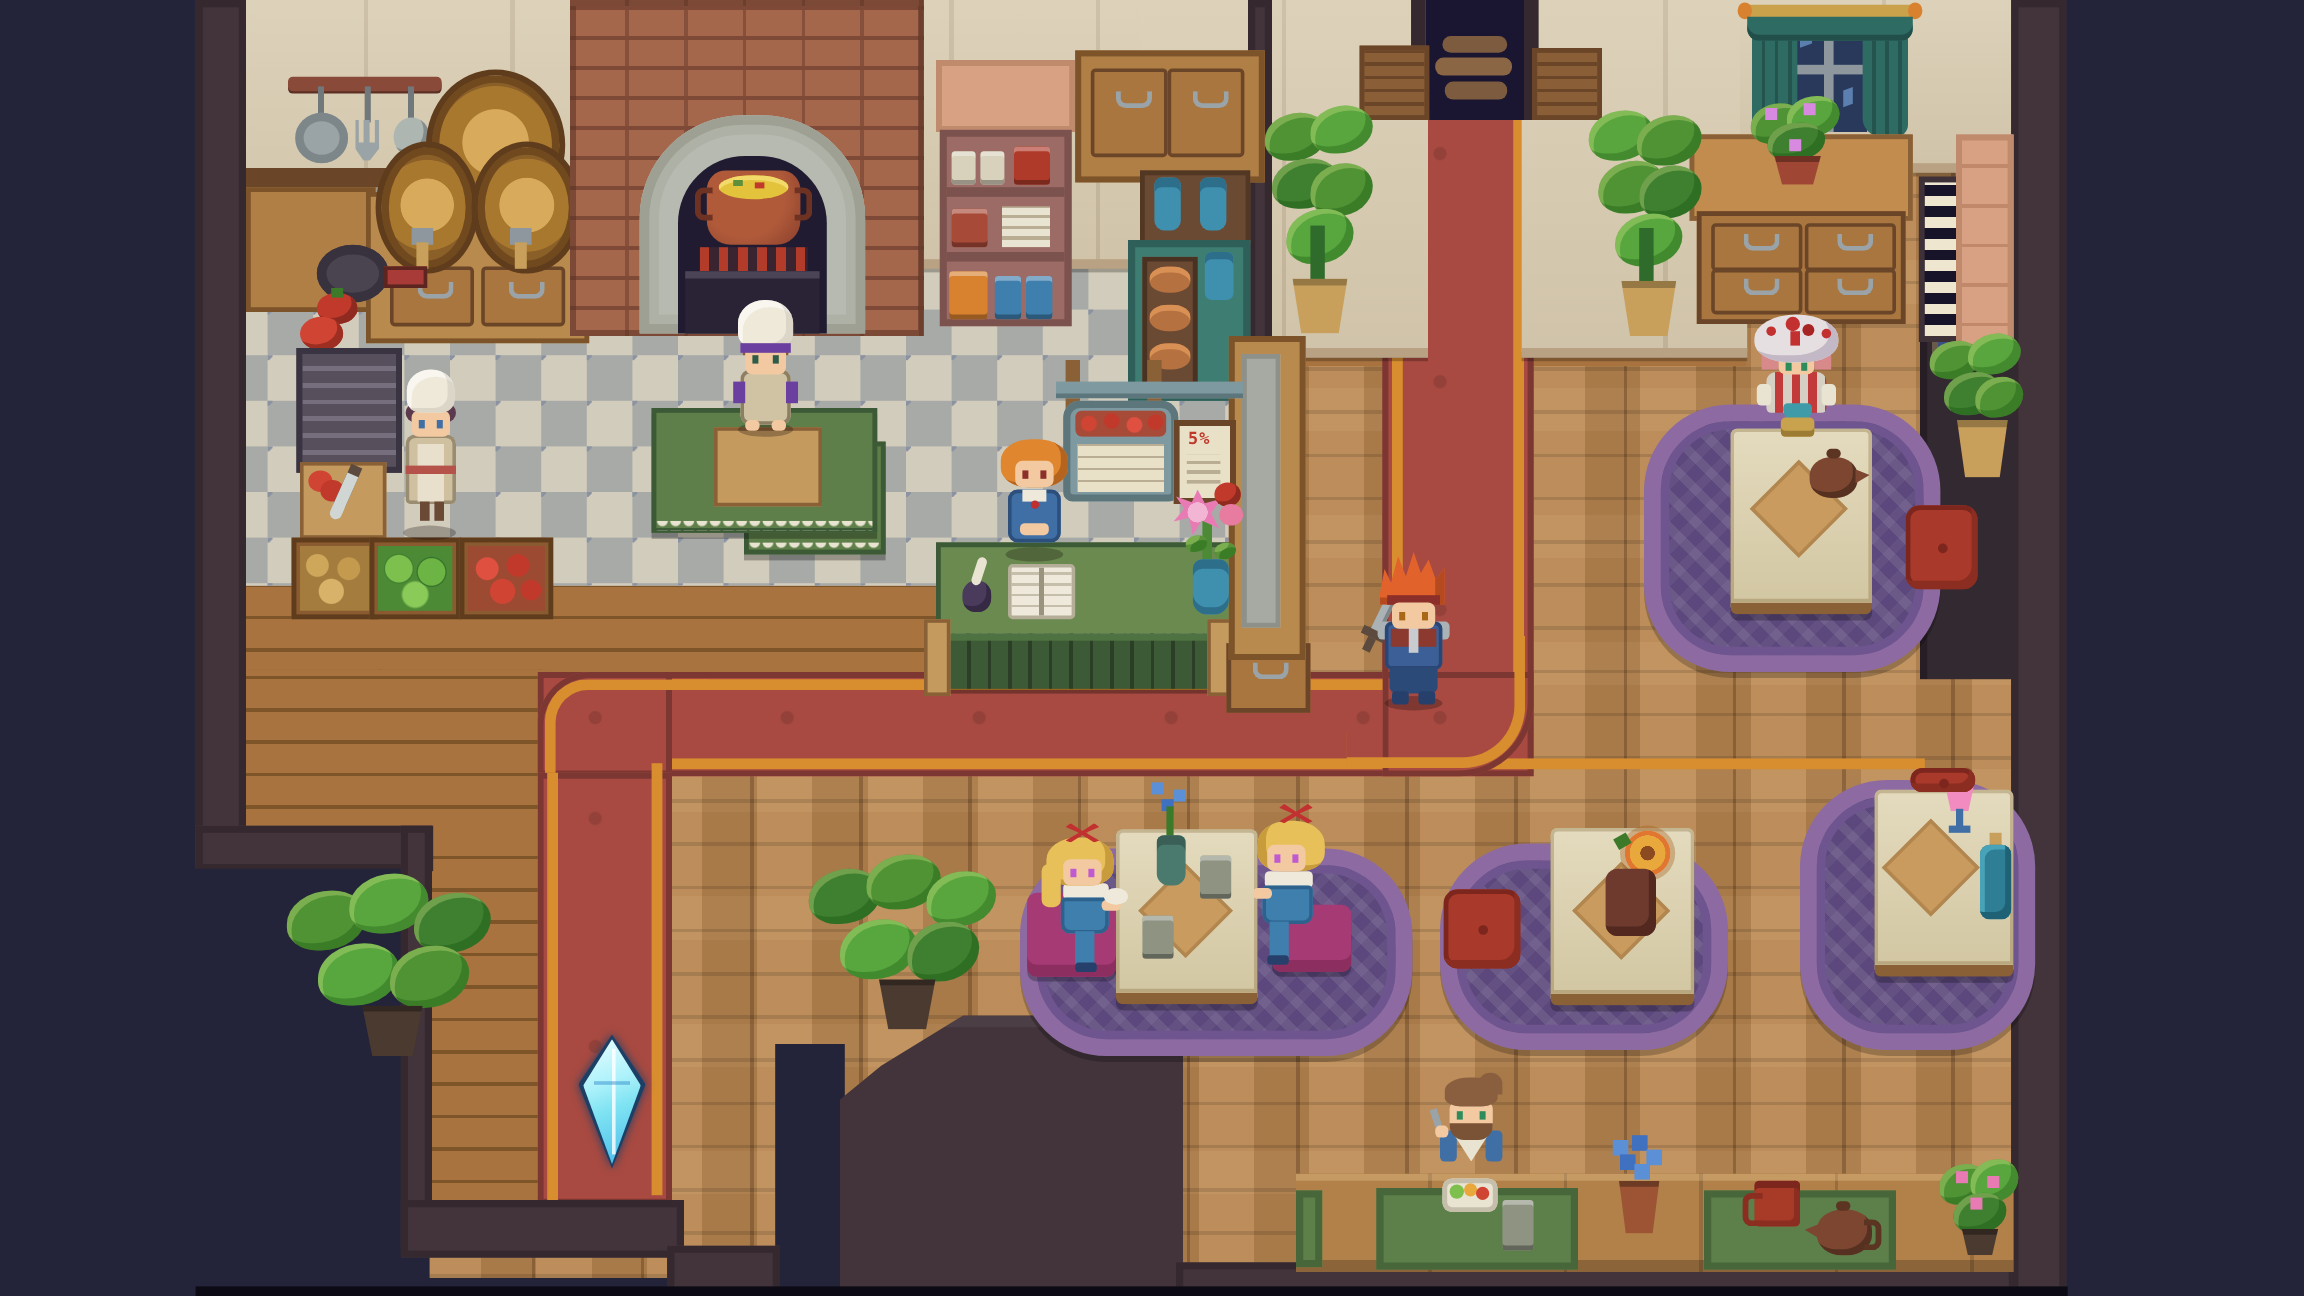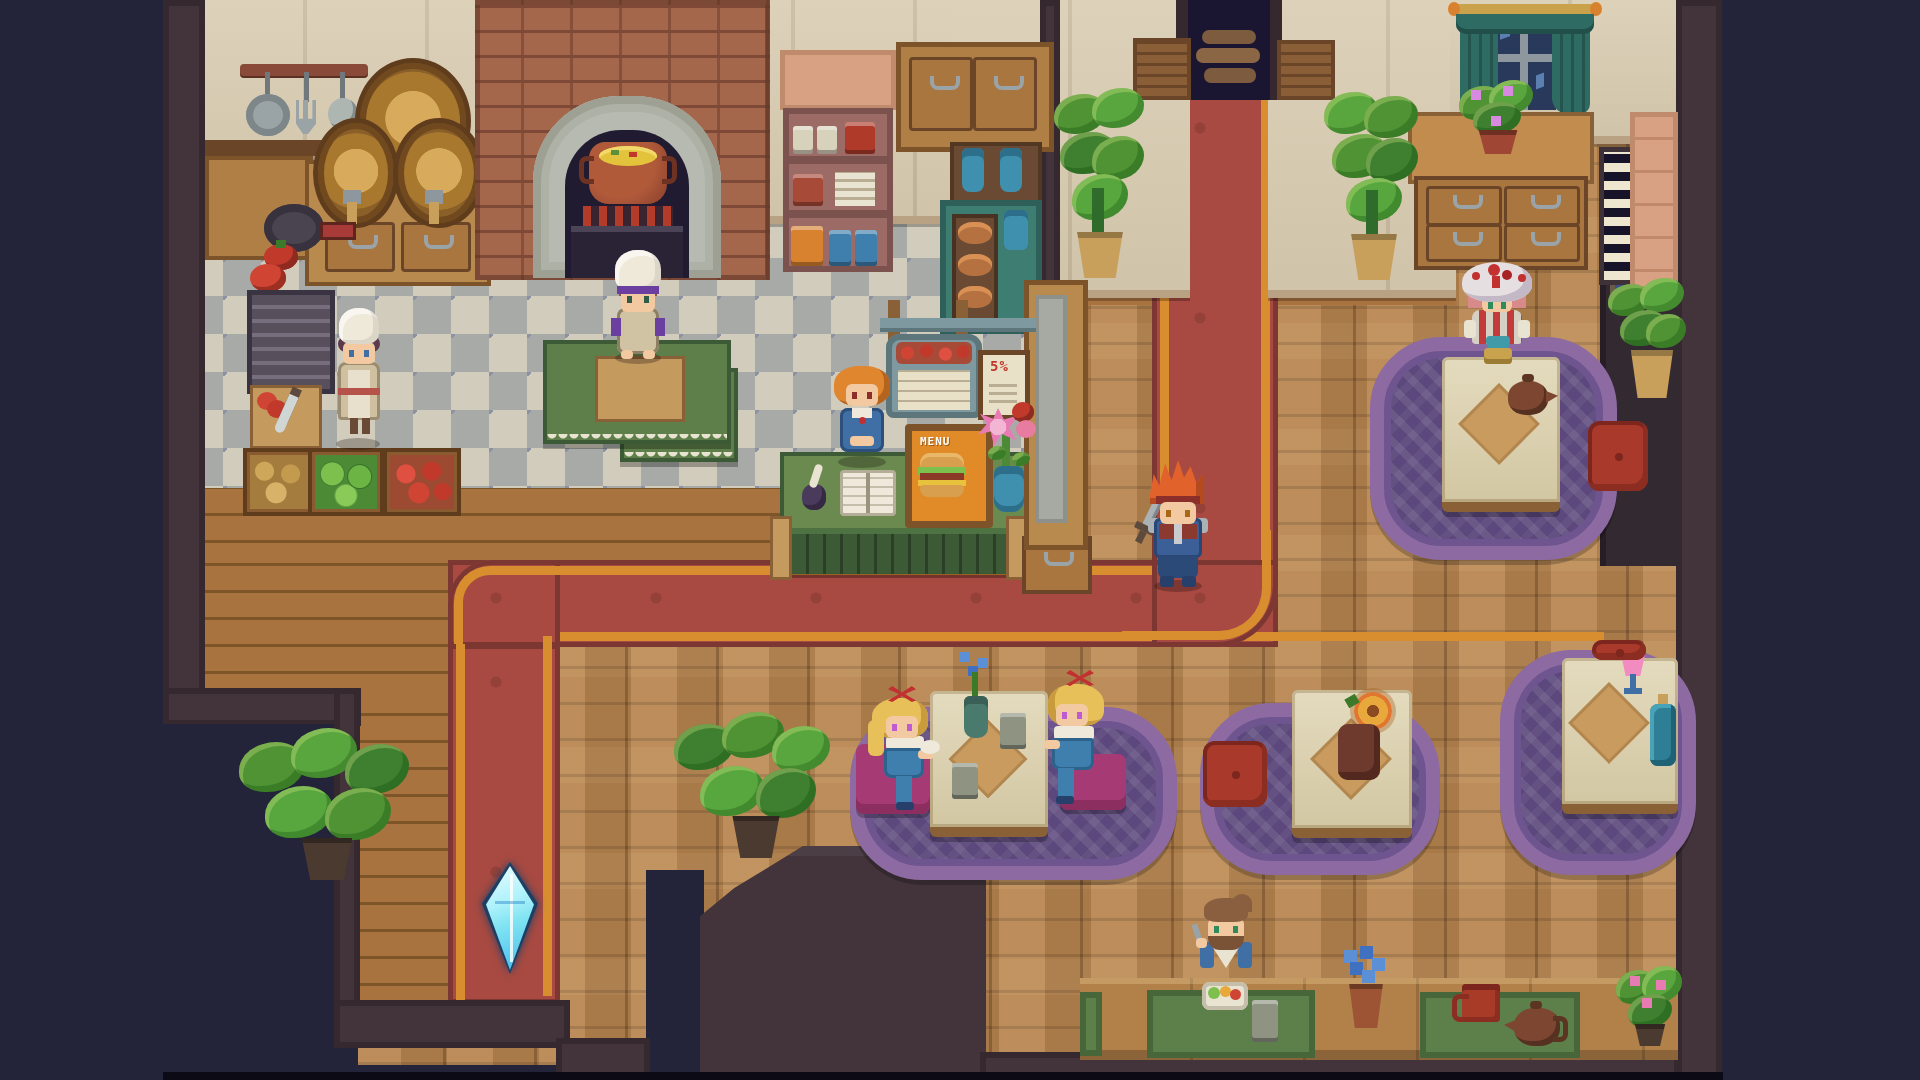--- a/index.html
+++ b/index.html
@@ -342,30 +342,20 @@
   <div class="px" style="left:956px;top:300px;width:12px;height:64px;background:#8a6136;"></div>
   <div class="px" style="left:880px;top:318px;width:156px;height:14px;background:#7e99a0;box-shadow:inset 0 -4px 0 #5c767c;"></div>
   <div class="px" style="left:886px;top:334px;width:96px;height:84px;background:#7e99a0;border-radius:14px 14px 8px 8px;box-shadow:inset 0 0 0 6px #5c767c;">
     <div style="position:absolute;left:10px;top:8px;width:76px;height:22px;background:radial-gradient(circle at 15% 50%, #d04434 0 6px, transparent 7px),radial-gradient(circle at 40% 40%, #c0392b 0 6px, transparent 7px),radial-gradient(circle at 65% 55%, #e05040 0 6px, transparent 7px),radial-gradient(circle at 88% 45%, #c0392b 0 6px, transparent 7px),#a84a38;border-radius:6px;"></div>
     <div class="signpaper" style="position:absolute;left:12px;top:36px;width:72px;height:40px;"></div>
   </div>
   <div class="px" style="left:978px;top:350px;width:42px;height:60px;background:#e9e0c8;border:5px solid #6b4527;">
     <div class="tinytext" style="position:absolute;left:7px;top:4px;color:#c0392b;font-size:14px;">5%</div>
     <div style="position:absolute;left:6px;top:24px;width:28px;height:24px;background:repeating-linear-gradient(0deg, #b9ad93 0 3px, transparent 3px 8px);"></div>
   </div>
-  <div class="px" style="left:905px;top:424px;width:74px;height:90px;background:#e08a28;border:7px solid #7d5429;border-radius:4px;">
-    <div class="tinytext" style="position:absolute;left:8px;top:5px;text-shadow:1px 1px 0 #9c5a14;">MENU</div>
-    <div style="position:absolute;left:8px;top:22px;width:44px;height:46px;">
-      <div style="position:absolute;left:0;top:0;width:44px;height:16px;border-radius:10px 10px 4px 4px;background:#d8a04e;box-shadow:inset 0 4px 0 #e8b868;"></div>
-      <div style="position:absolute;left:-2px;top:14px;width:48px;height:8px;background:#7dc04e;"></div>
-      <div style="position:absolute;left:0;top:20px;width:44px;height:8px;background:#8c3a28;"></div>
-      <div style="position:absolute;left:-2px;top:27px;width:48px;height:6px;background:#e8c23c;"></div>
-      <div style="position:absolute;left:0;top:32px;width:44px;height:12px;border-radius:4px 4px 8px 8px;background:#d8a04e;"></div>
-    </div>
-  </div>
   <div class="px" style="left:978px;top:400px;width:60px;height:116px;">
     <div style="position:absolute;left:24px;top:30px;width:8px;height:48px;background:#4c8a36;"></div>
     <div style="position:absolute;left:0px;top:8px;width:40px;height:38px;background:radial-gradient(circle at 50% 50%, #f2b5d4 0 30%, #e87bb4 31% 100%);clip-path:polygon(50% 0,65% 30%,100% 20%,78% 52%,95% 85%,58% 68%,40% 100%,32% 62%,0 70%,22% 42%,5% 15%,38% 28%);"></div>
     <div style="position:absolute;left:34px;top:2px;width:22px;height:20px;border-radius:50%;background:#c0392b;box-shadow:inset -4px -4px 0 #8f2a20;"></div>
     <div style="position:absolute;left:38px;top:20px;width:20px;height:18px;border-radius:50%;background:#e87ba0;"></div>
     <div class="plantleaf" style="left:10px;top:46px;width:18px;height:14px;"></div>
     <div class="plantleaf" style="left:34px;top:52px;width:18px;height:14px;"></div>
     <div style="position:absolute;left:16px;top:66px;width:30px;height:46px;background:#3f8fae;border-radius:8px 8px 12px 12px;box-shadow:inset 0 8px 0 #2d6f8a, inset 0 -6px 0 #2d6f8a;"></div>
   </div>
 

